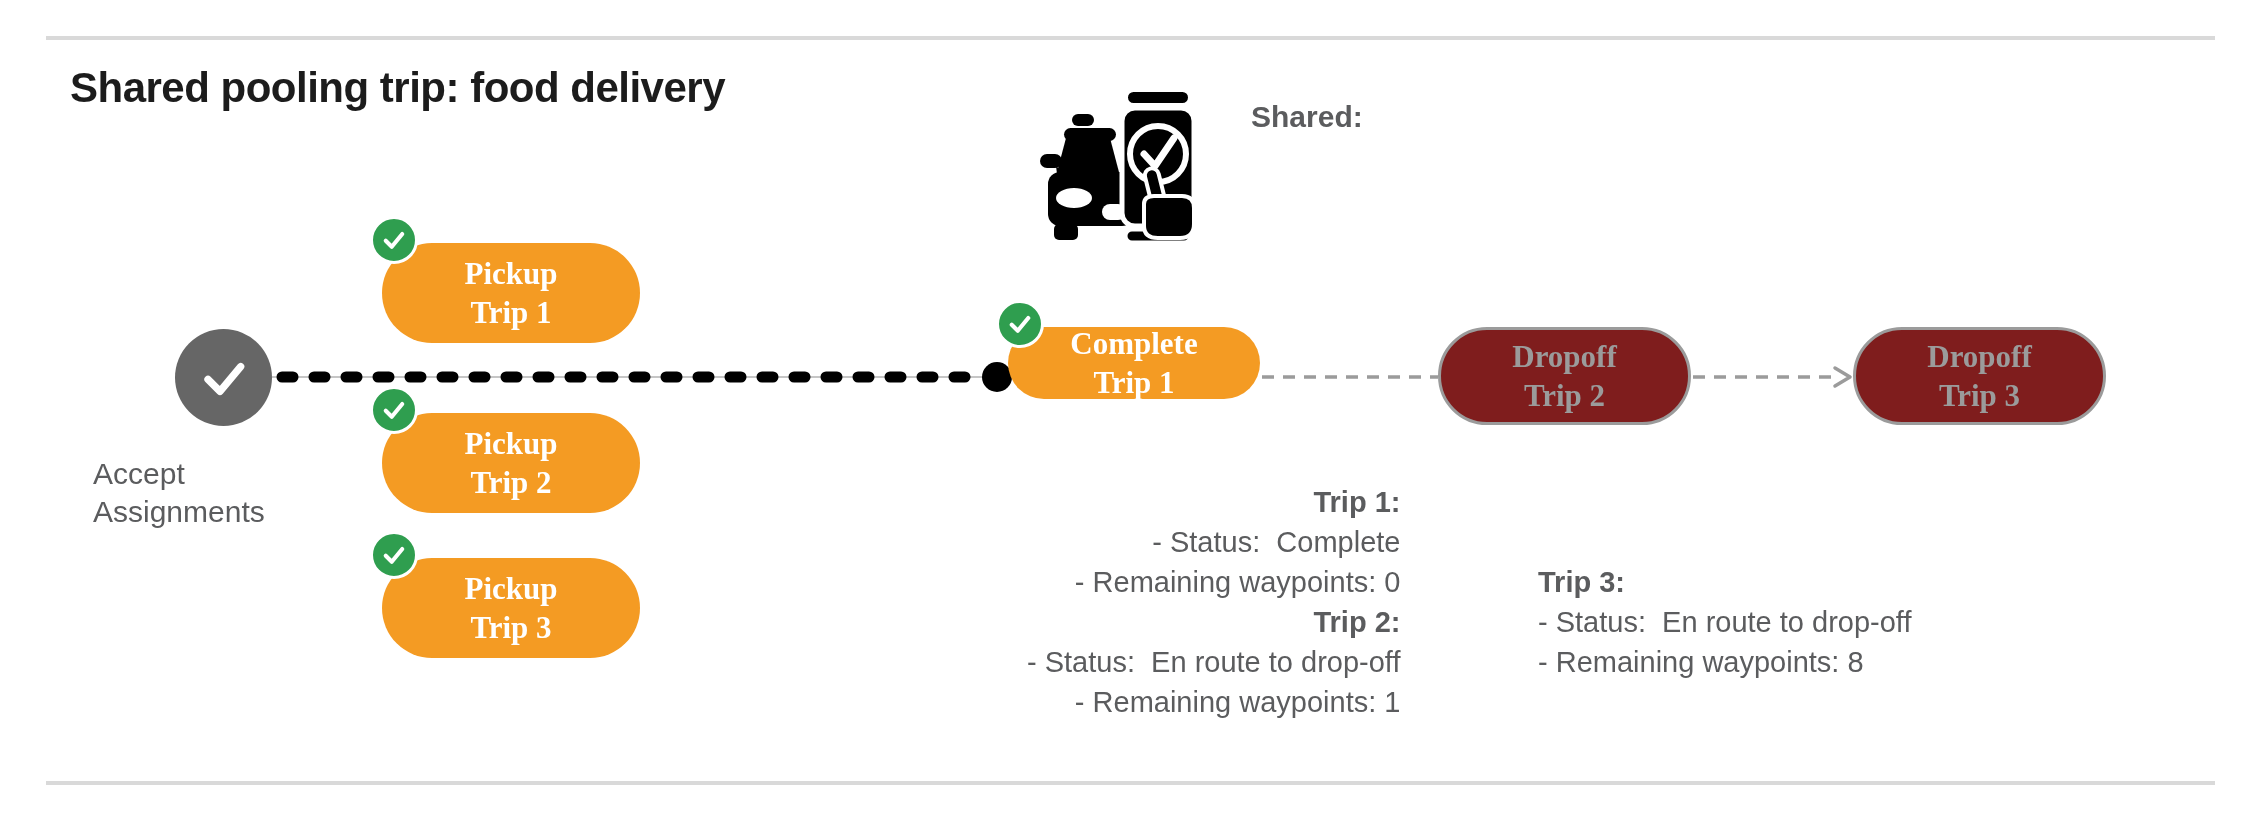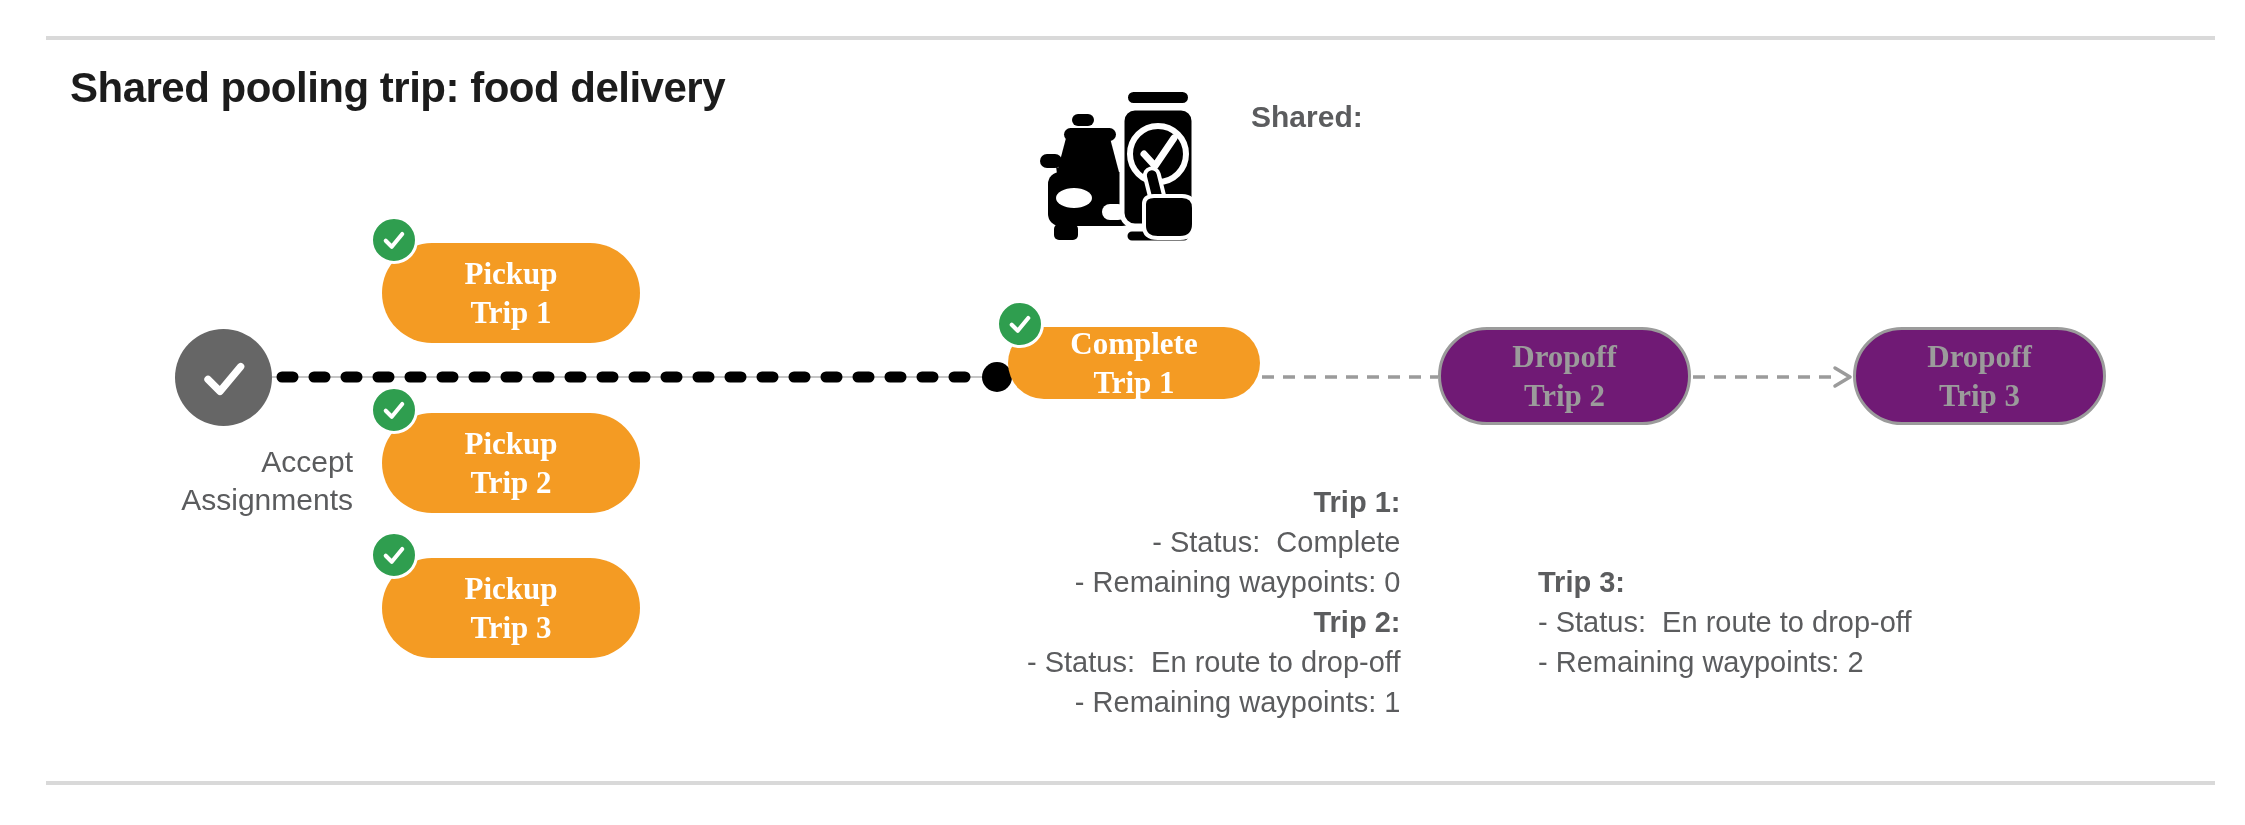--- a/index.html
+++ b/index.html
@@ -11,29 +11,29 @@
   .title{position:absolute;left:62px;top:64px;margin:0;font-size:42px;font-weight:bold;
          color:#1c1c1c;letter-spacing:-0.5px;}
   
   .vehicle-icon{position:absolute;left:1030px;top:84px;width:164px;height:160px;}
   .vehicle-text{position:absolute;left:1243px;top:94px;font-size:30px;line-height:46px;
                 color:var(--text-gray,#5b5c5e);}
   .v-label{font-weight:bold;}
   
   .start-circle{position:absolute;left:167px;top:329px;width:97px;height:97px;border-radius:50%;
                 background:var(--dark-gray,#666);display:flex;align-items:center;justify-content:center;}
-  .start-label{position:absolute;left:85px;top:443px;width:260px;text-align:right;
+  .start-label{position:absolute;left:85px;top:455px;width:260px;text-align:left;
                font-size:30px;line-height:38px;color:var(--text-gray,#5b5c5e);}
   
   .conn{position:absolute;}
   
   .pill{position:absolute;border-radius:52px;display:flex;flex-direction:column;align-items:center;
         justify-content:center;font-weight:bold;font-size:31px;line-height:39px;box-sizing:border-box;font-family:Liberation Serif, serif;}
   .pill.orange{background:var(--orange,#f49b23);color:#fff;}
-  .pill.ghost{background:#701a75;border:3px solid var(--light-gray,#9b9b9b);color:var(--light-gray,#9b9b9b);}
+  .pill.ghost{background:#7f1d1d;border:3px solid var(--light-gray,#9b9b9b);color:var(--light-gray,#9b9b9b);}
   .badge{position:absolute;left:-12px;top:-27px;width:48px;height:48px;border-radius:50%;
          background:var(--green,#2f9e4f);border:3px solid #fff;box-sizing:border-box;
          display:flex;align-items:center;justify-content:center;}
   
   .trip-block{position:absolute;font-size:29px;line-height:40px;color:var(--text-gray,#5b5c5e);}
   .trip-line{white-space:pre-wrap;}
   .trip-title{font-weight:bold;}
 </style>
 </head>
 <body>
@@ -154,16 +154,16 @@
     <div class="trip-line">- Status:  Complete</div>
     <div class="trip-line">- Remaining waypoints: 0</div>
     <div class="trip-title">Trip 2:</div>
     <div class="trip-line">- Status:  En route to drop-off</div>
     <div class="trip-line">- Remaining waypoints: 1</div>
   </div>
 
   <div class="trip-block" style="left:1530px;top:562px;">
     <div class="trip-title">Trip 3:</div>
     <div class="trip-line">- Status:  En route to drop-off</div>
-    <div class="trip-line">- Remaining waypoints: 2</div>
+    <div class="trip-line">- Remaining waypoints: 8</div>
   </div>
 
 </div>
 
 </body></html>

